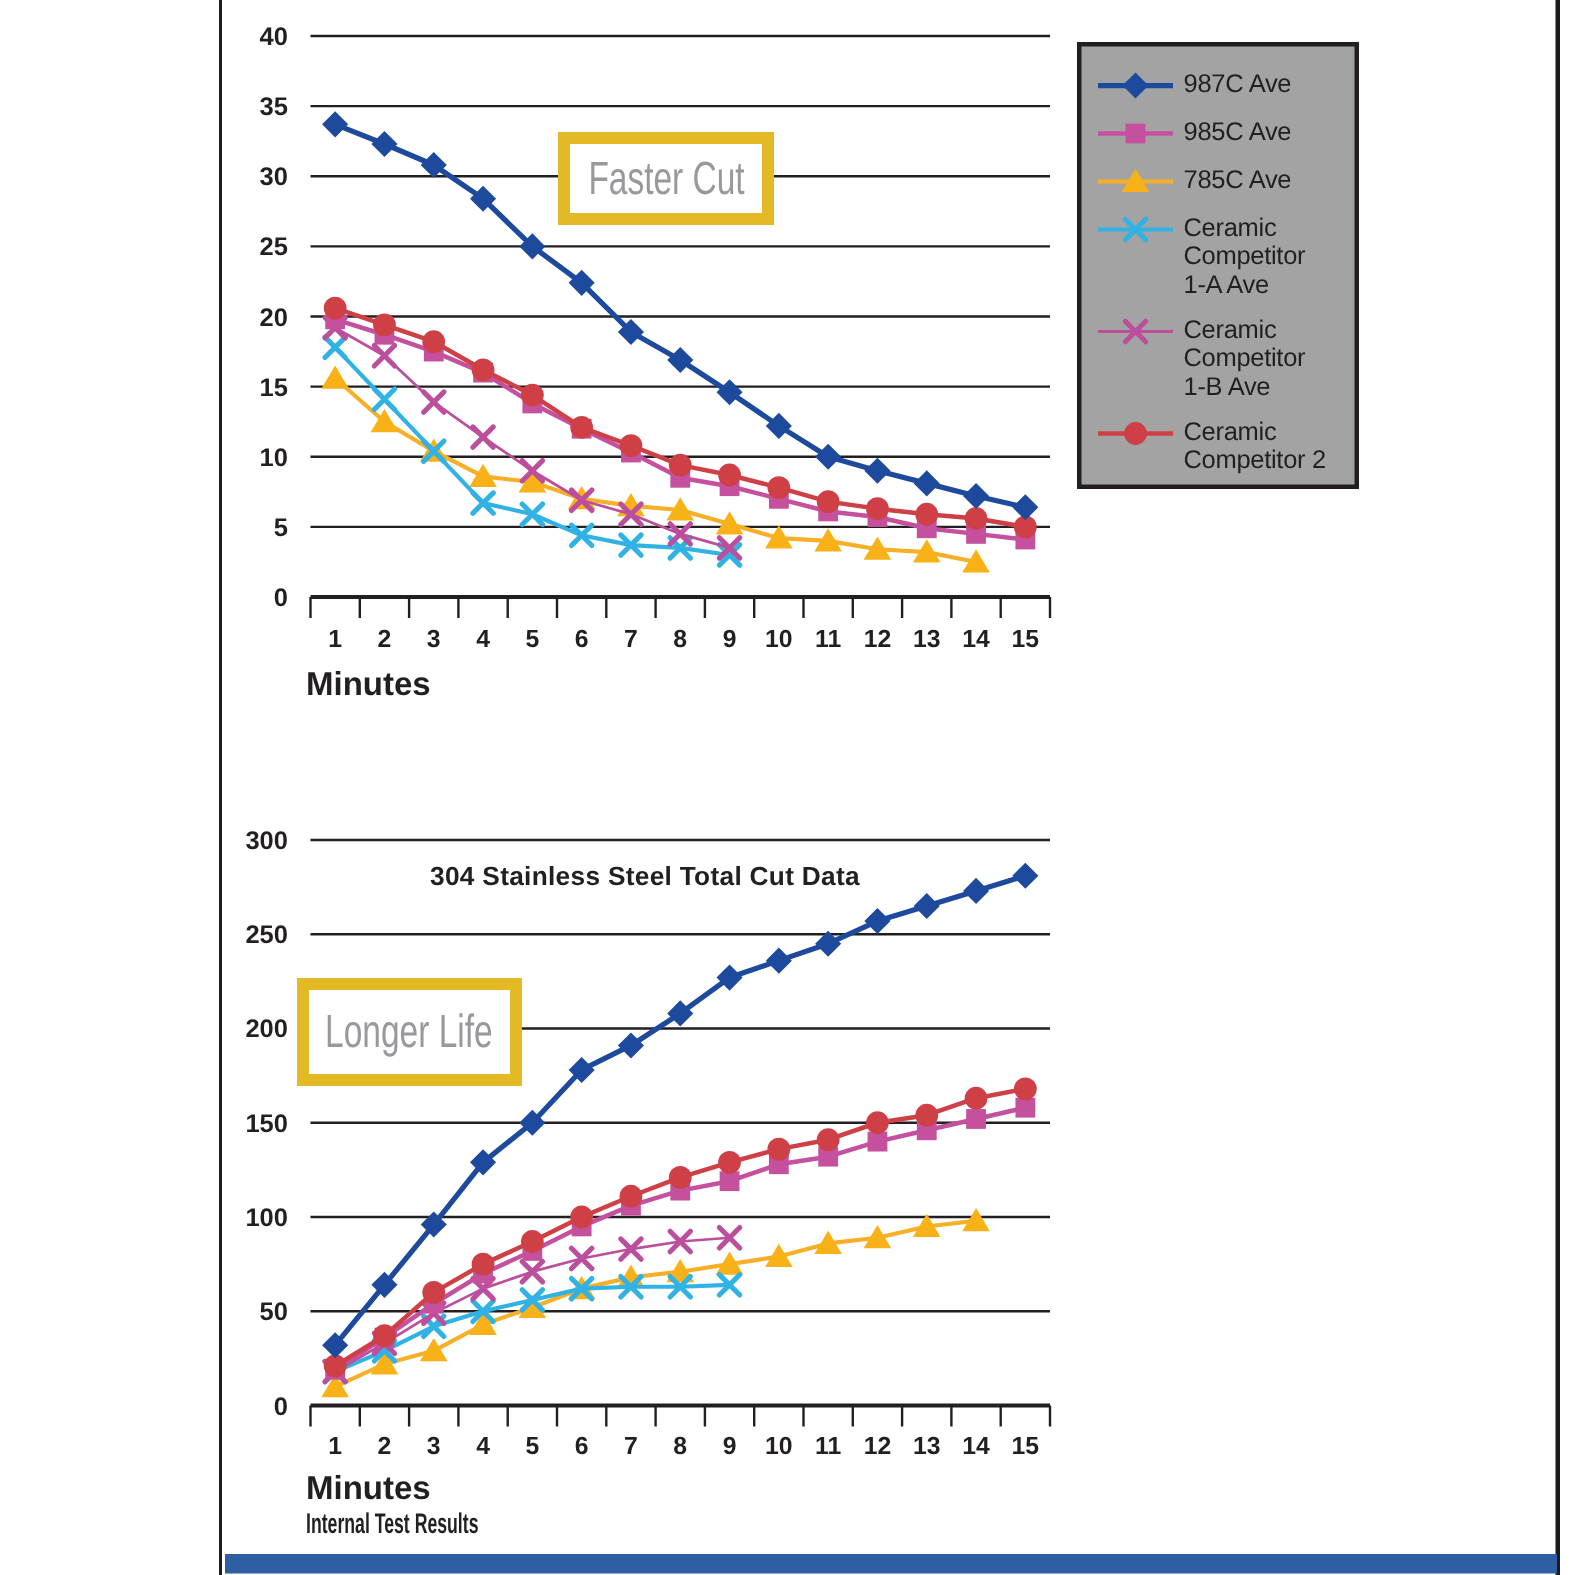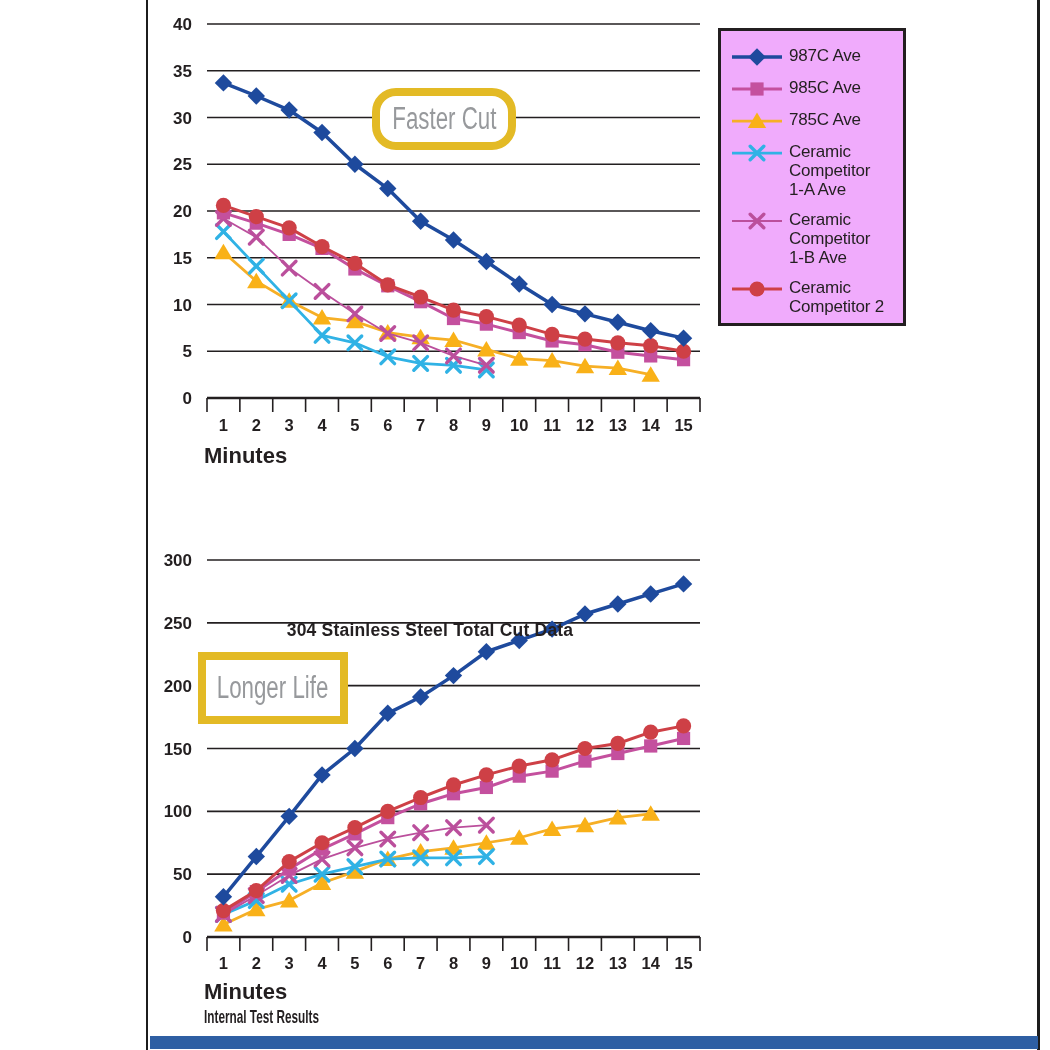--- a/index.html
+++ b/index.html
@@ -6,34 +6,34 @@
   .page{position:relative;width:1050px;height:1050px;background:#ffffff;overflow:hidden;
         font-family:"Liberation Sans", sans-serif;color:#231f20;}
   .vrule{position:absolute;top:0;height:1050px;background:#1c1c1c;}
   .vrule.left{left:146px;width:2px;}
   .vrule.right{left:1037px;width:3px;}
   .bottom-bar{position:absolute;left:150px;top:1036px;width:888px;height:13px;background:#2e5fa3;}
   svg.charts{position:absolute;left:0;top:0;}
   .chart-title{position:absolute;left:150px;width:560px;text-align:center;
                font-size:17.5px;font-weight:bold;letter-spacing:.2px;}
   #title1{top:37px;}
-  #title2{top:574px;margin-top:46px;}
+  #title2{top:574px;}
   .minutes{position:absolute;left:204px;font-size:22px;font-weight:bold;}
   #minutes1{top:443px;}
   #minutes2{top:979px;}
   .footnote{position:absolute;left:204px;top:1006px;font-size:19px;font-weight:bold;
             transform:scaleX(0.62);transform-origin:left center;white-space:nowrap;}
   .callout{position:absolute;background:#ffffff;border:8px solid #e3ba25;
            display:flex;align-items:center;justify-content:center;}
   .callout span{font-size:31px;font-weight:400;color:#97999c;white-space:nowrap;
                 transform:scaleX(0.72);}
-  #fasterCut{left:372px;top:88px;width:128px;height:46px;border-radius:24px;}
+  #fasterCut{left:372px;top:88px;width:128px;height:46px;}
   #longerLife{left:198px;top:652px;width:134px;height:56px;}
   .legend{position:absolute;left:718px;top:28px;width:188px;height:298px;
-          border:3px solid #231f20;background:#f0abfc;box-sizing:border-box;
+          border:3px solid #231f20;background:#a3a3a3;box-sizing:border-box;
           padding:15px 4px 0 10px;display:flex;flex-direction:column;gap:11px;}
   .legend-item{display:flex;align-items:flex-start;}
   .legend-item svg{flex:0 0 52px;margin-top:1px;}
   .legend-item .lbl{font-size:17px;line-height:19px;font-weight:400;
                     letter-spacing:-0.2px;white-space:pre-line;padding-left:6px;}
 </style>
 </head>
 <body>
 
 <div class="page">

